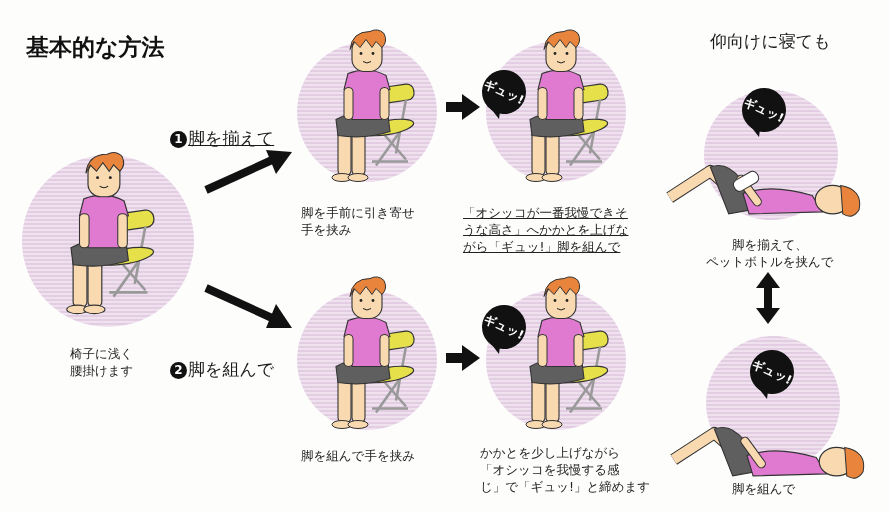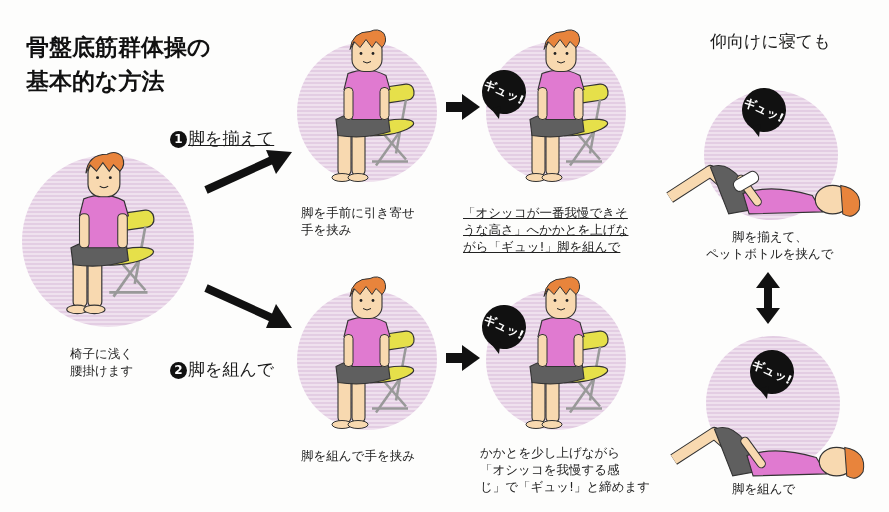--- a/index.html
+++ b/index.html
@@ -12,21 +12,20 @@
   .step{position:absolute;font-size:17px;line-height:22px;color:#1a1a1a;white-space:nowrap;}
   .num{display:inline-block;width:17px;height:17px;border-radius:50%;background:#111;color:#fff;font-size:12px;font-weight:bold;text-align:center;line-height:17px;vertical-align:1px;margin-right:1px;}
   .bubble{position:absolute;width:44px;height:44px;border-radius:50%;background:#111;color:#fff;font-weight:bold;font-size:12px;text-align:center;line-height:44px;transform:rotate(25deg);}
   .bubble:after{content:"";position:absolute;left:20px;top:38px;border-left:5px solid transparent;border-right:5px solid transparent;border-top:12px solid #111;transform:rotate(-40deg);}
   svg{position:absolute;overflow:visible;}
 </style>
 </head>
 <body>
 
 <div class="abs title">
-  <div>骨盤底筋群体操の</div>
   <div>基本的な方法</div>
 </div>
 
 <svg width="0" height="0" style="position:absolute">
   <defs>
     <g id="seated">
 
       <rect x="62" y="58" width="34" height="16" rx="7" fill="#e6e04a" stroke="#333" stroke-width="1.2" transform="rotate(-8 79 66)"></rect>
       <line x1="88" y1="72" x2="78" y2="126" stroke="#999" stroke-width="2.5"></line>
       <line x1="60" y1="100" x2="88" y2="132" stroke="#999" stroke-width="2.5"></line>
@@ -148,21 +147,21 @@
 <div class="step" style="left:692px;top:30px;line-height:22px;">
   <div style="padding-left:18px;">仰向けに寝ても</div>
 </div>
 
 <div class="circle" style="left:704px;top:90px;width:134px;height:130px;"></div>
 <svg style="left:664px;top:108px;" width="215" height="112" viewBox="0 0 200 110">
     <use href="#lying"></use>
   <rect x="62" y="66" width="26" height="12" rx="5" fill="#fff" stroke="#333" stroke-width="1" transform="rotate(-30 75 72)"></rect>
 </svg>
 <div class="bubble" style="left:742px;top:88px;">ギュッ!</div>
-<div class="label" style="left:706px;top:228px;text-align:center;">
+<div class="label" style="left:706px;top:236px;text-align:center;">
   <div>脚を揃えて、</div>
   <div>ペットボトルを挟んで</div>
 </div>
 
 <svg style="left:756px;top:272px;" width="24" height="52">
   <polygon points="12,0 24,16 0,16" fill="#111"></polygon>
   <rect x="8" y="14" width="8" height="24" fill="#111"></rect>
   <polygon points="12,52 24,36 0,36" fill="#111"></polygon>
 </svg>
 

